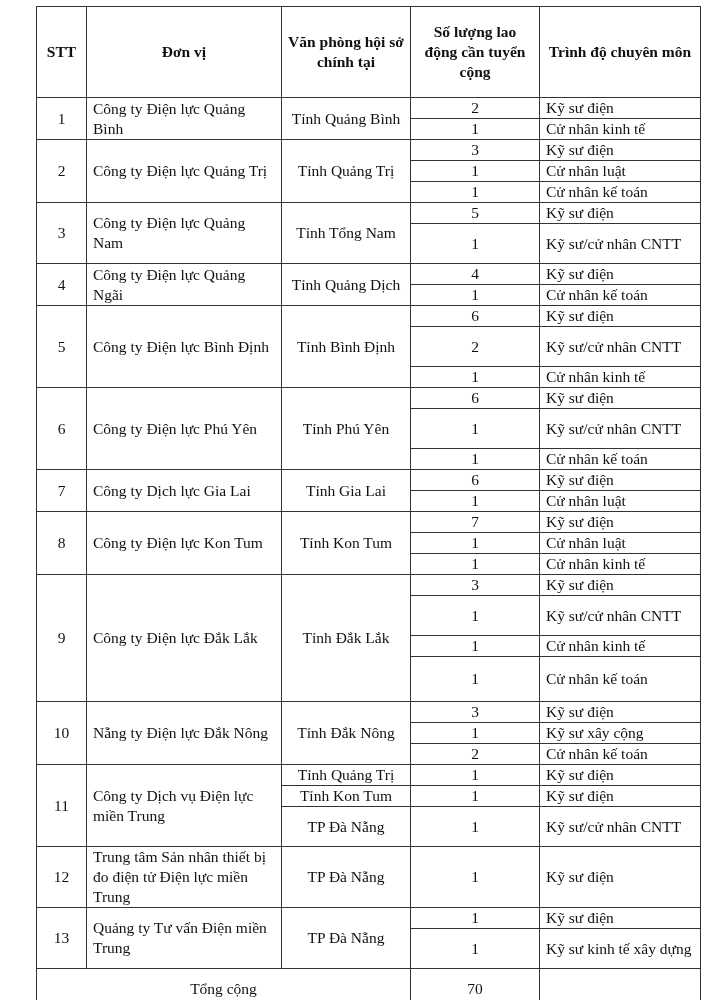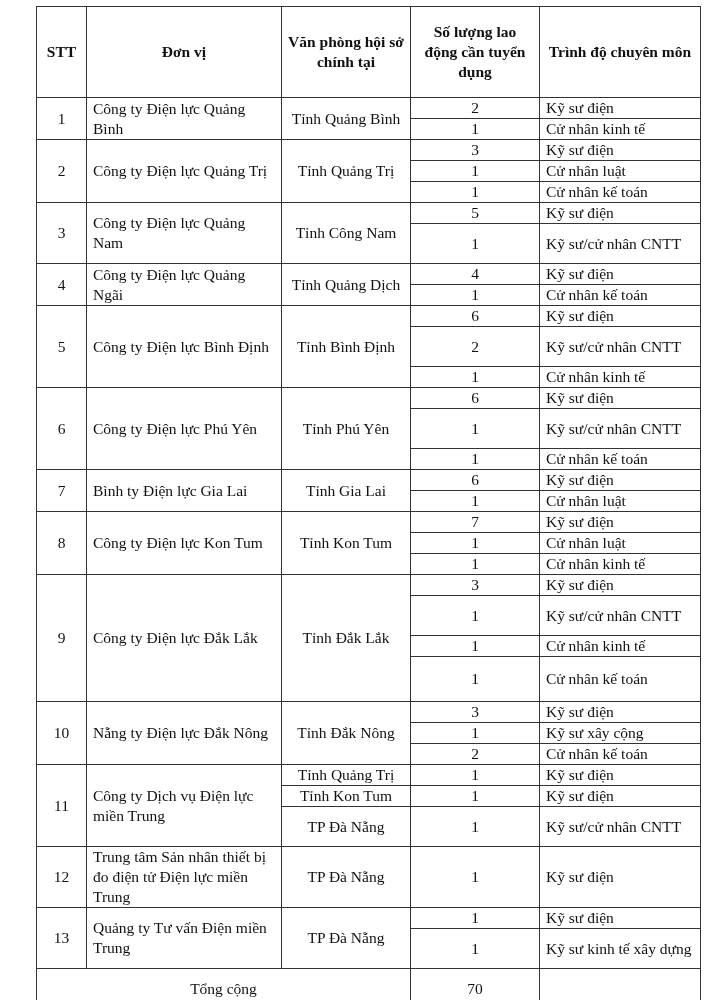--- a/index.html
+++ b/index.html
@@ -23,21 +23,21 @@
       <col style="width:195px">
       <col style="width:129px">
       <col style="width:129px">
       <col style="width:161px">
   </colgroup>
   <thead>
     <tr style="height:91px">
       <th>STT</th>
       <th>Đơn vị</th>
       <th>Văn phòng hội sở chính tại</th>
-      <th>Số lượng lao động cần tuyển dụng</th>
+      <th>Số lượng lao động cần tuyển cộng</th>
       <th>Trình độ chuyên môn</th>
     </tr>
   </thead>
   <tbody id="tbody">
       <tr style="height: 20px;">
         <td class="stt" rowspan="2">1</td>
         <td class="l" rowspan="2">Công ty Điện lực Quảng Bình</td>
         <td class="c" rowspan="2">Tỉnh Quảng Bình</td>
         <td class="c dotb">2</td>
         <td class="l dotb">Kỹ sư điện</td>
@@ -57,21 +57,21 @@
         <td class="c dotb">1</td>
         <td class="l dotb">Cử nhân luật</td>
       </tr>
       <tr style="height: 20px;">
         <td class="c">1</td>
         <td class="l">Cử nhân kế toán</td>
       </tr>
       <tr style="height: 20px;">
         <td class="stt" rowspan="2">3</td>
         <td class="l" rowspan="2">Công ty Điện lực Quảng Nam</td>
-        <td class="c" rowspan="2">Tỉnh Công Nam</td>
+        <td class="c" rowspan="2">Tỉnh Tổng Nam</td>
         <td class="c dotb">5</td>
         <td class="l dotb">Kỹ sư điện</td>
       </tr>
       <tr style="height: 40px;">
         <td class="c">1</td>
         <td class="l">Kỹ sư/cử nhân CNTT</td>
       </tr>
       <tr style="height: 20px;">
         <td class="stt" rowspan="2">4</td>
         <td class="l" rowspan="2">Công ty Điện lực Quảng Ngãi</td>
@@ -108,21 +108,21 @@
       <tr style="height: 40px;">
         <td class="c dotb">1</td>
         <td class="l dotb">Kỹ sư/cử nhân CNTT</td>
       </tr>
       <tr style="height: 20px;">
         <td class="c">1</td>
         <td class="l">Cử nhân kế toán</td>
       </tr>
       <tr style="height: 20px;">
         <td class="stt" rowspan="2">7</td>
-        <td class="l" rowspan="2">Bình ty Điện lực Gia Lai</td>
+        <td class="l" rowspan="2">Công ty Dịch lực Gia Lai</td>
         <td class="c" rowspan="2">Tỉnh Gia Lai</td>
         <td class="c dotb">6</td>
         <td class="l dotb">Kỹ sư điện</td>
       </tr>
       <tr style="height: 20px;">
         <td class="c">1</td>
         <td class="l">Cử nhân luật</td>
       </tr>
       <tr style="height: 20px;">
         <td class="stt" rowspan="3">8</td>

